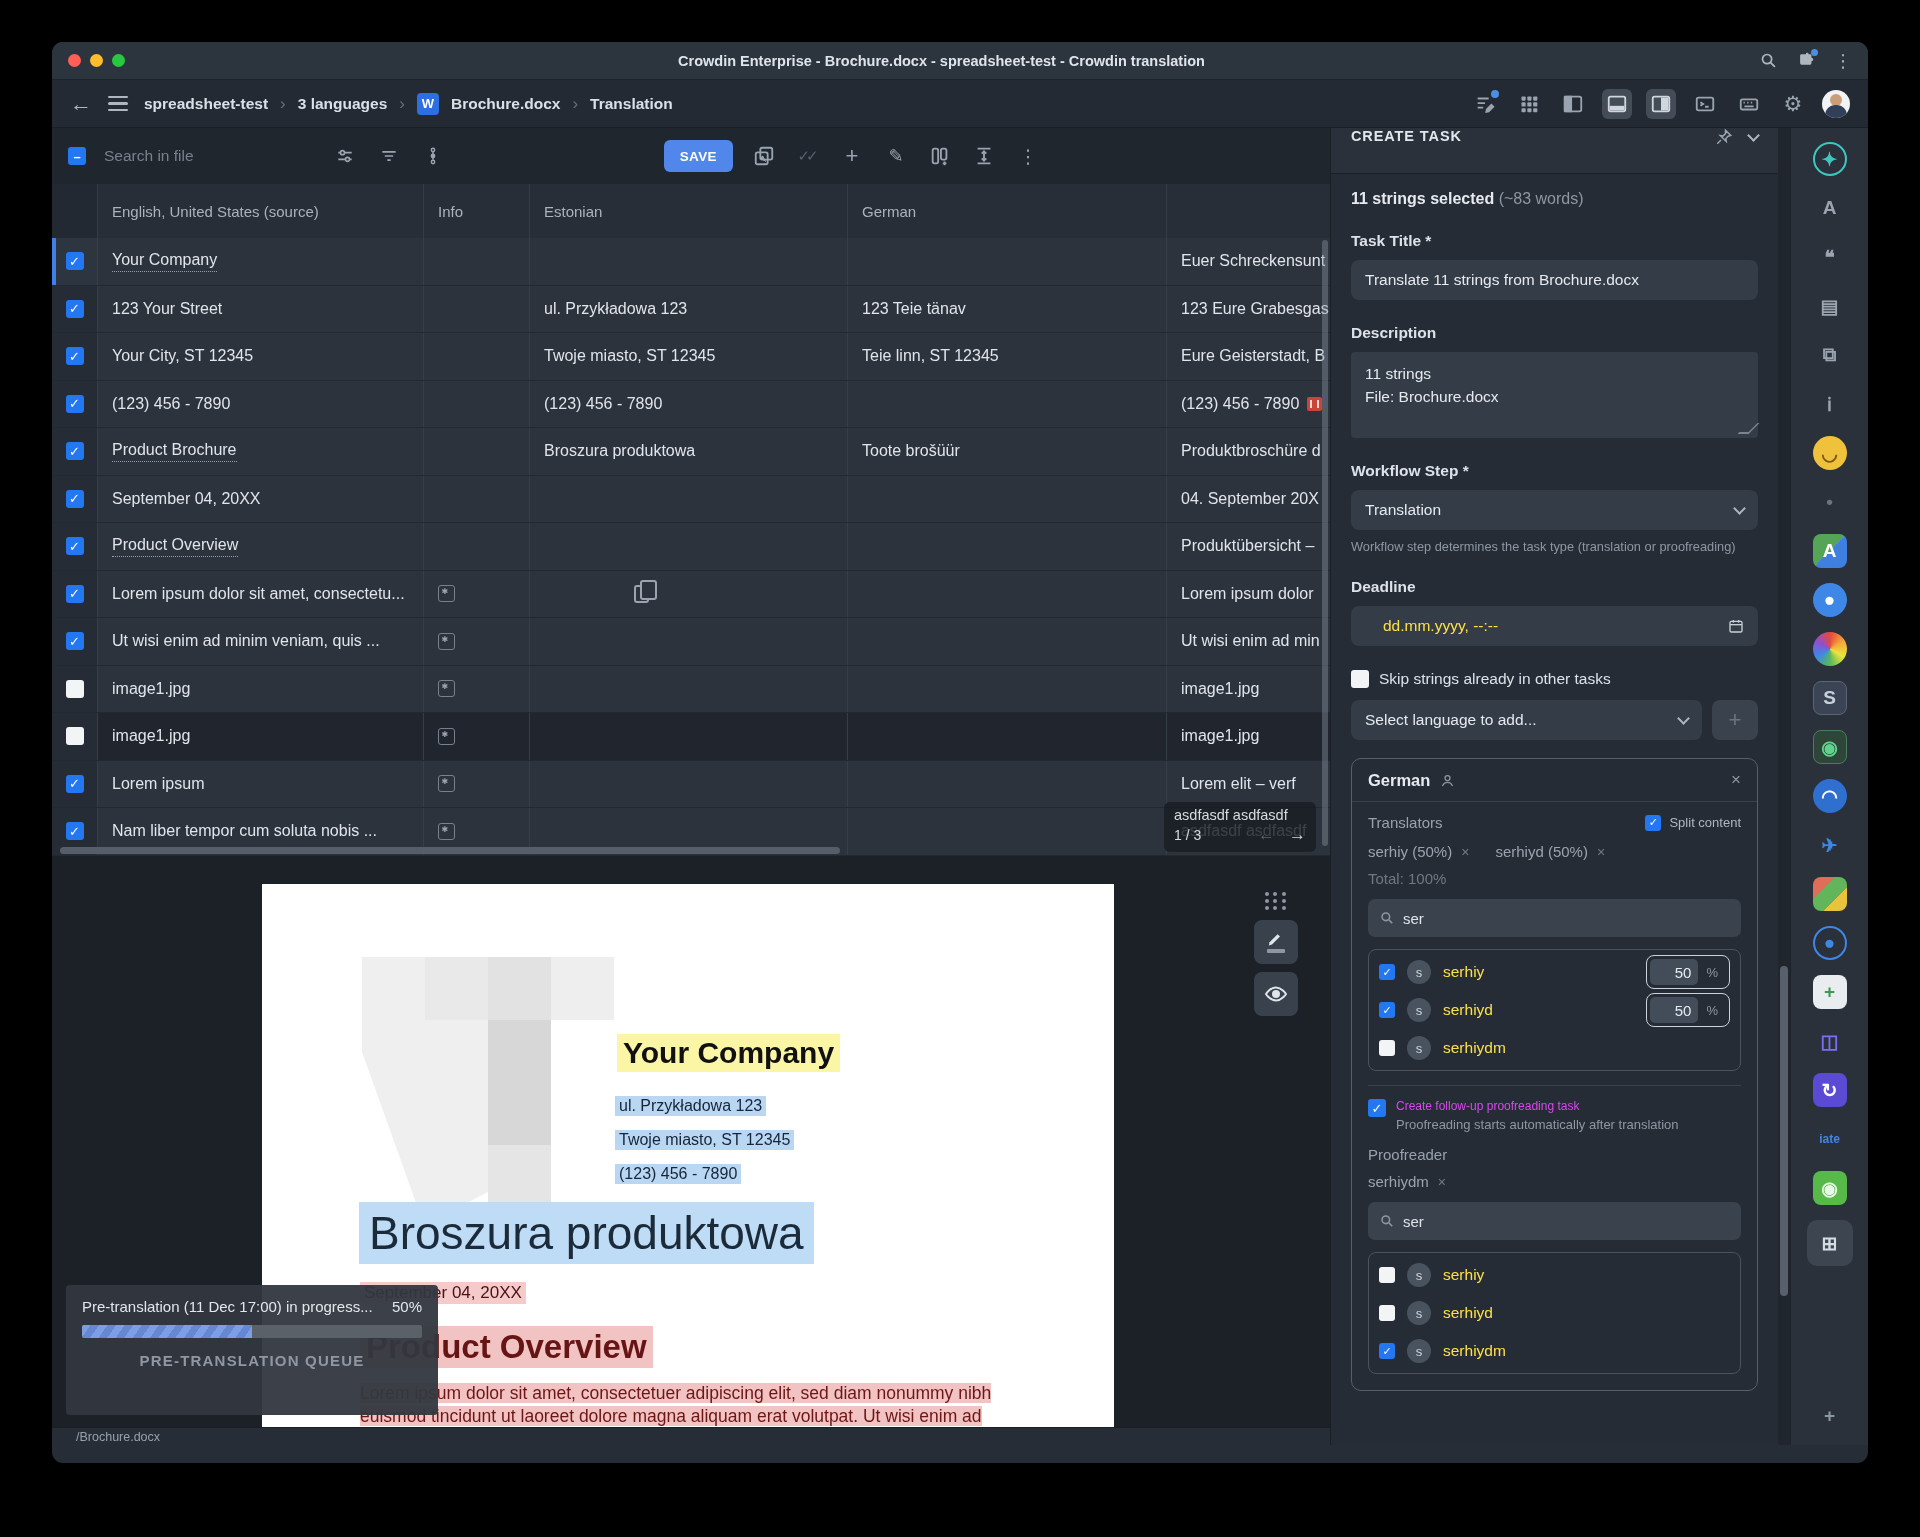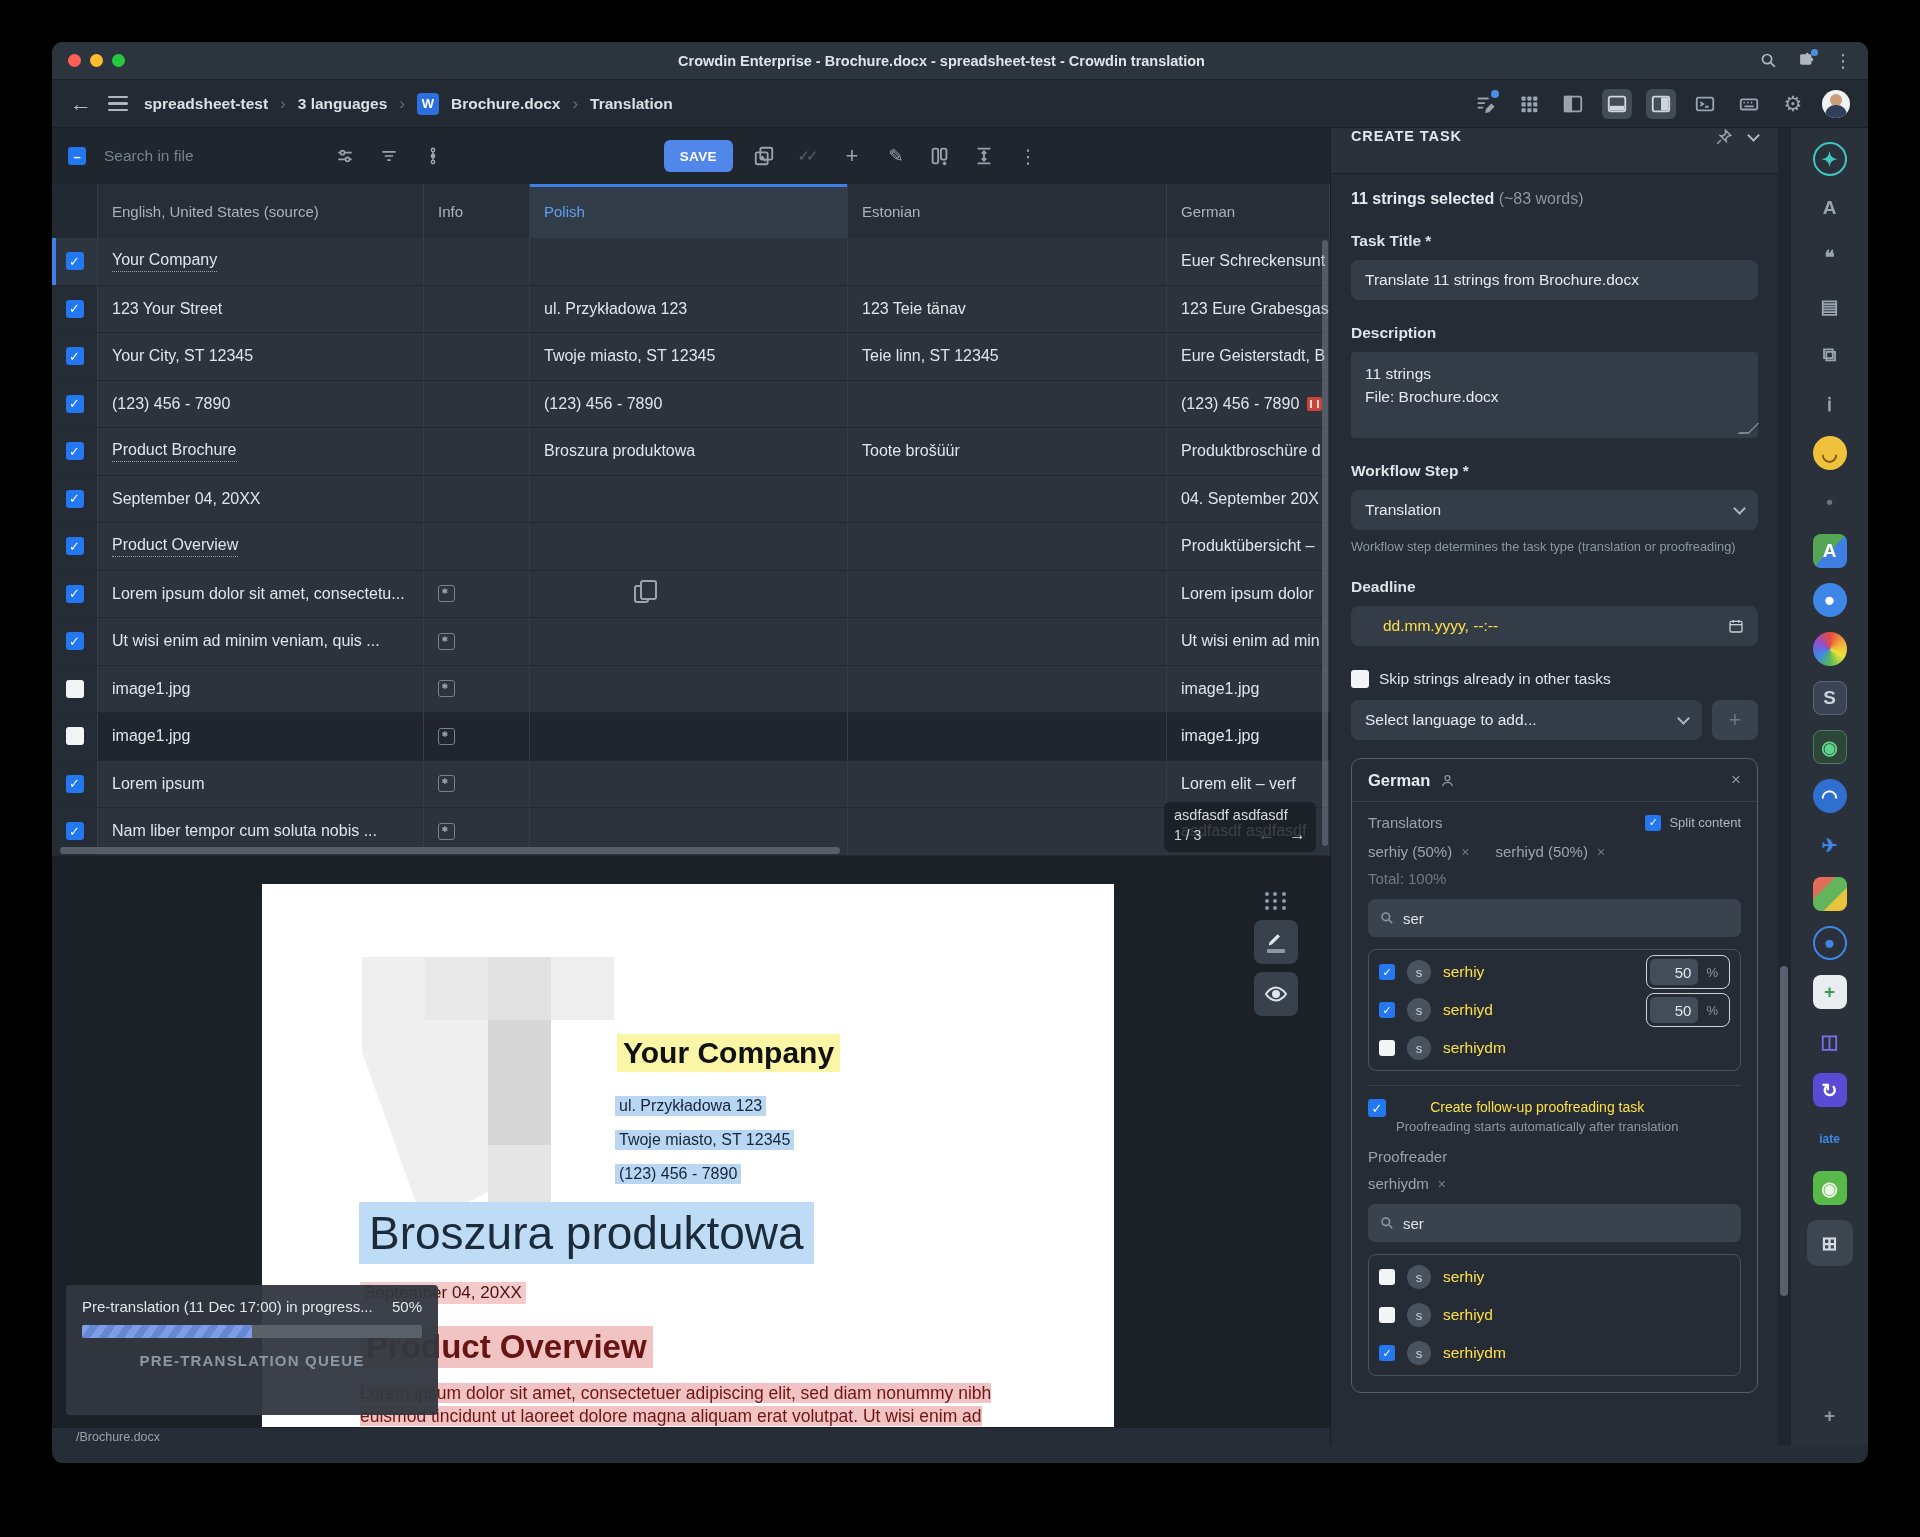--- a/index.html
+++ b/index.html
@@ -142,21 +142,21 @@
   .msearch { margin-top:12px; height:38px; background:#3a424e; border-radius:7px; display:flex; align-items:center; gap:9px; padding:0 12px; font-size:15px; color:#dfe4ea; }
   .optbox { margin-top:12px; border:1px solid #4a525e; border-radius:8px; padding:3px 10px; }
   .opt-row { height:38px; display:flex; align-items:center; gap:12px; }
   .avatar-s { width:24px; height:24px; border-radius:50%; background:#49525f; color:#cfd6dd; font-size:13px; display:flex; align-items:center; justify-content:center; flex:none; }
   .opt-name { font-size:15.5px; color:#fde047; }
   .share { margin-left:auto; border:1.5px solid #ccd2d9; border-radius:8px; padding:3px; display:flex; align-items:center; }
   .share-val { width:48px; height:26px; background:#434c59; border-radius:5px; color:#e6eaef; font-size:15px; display:flex; align-items:center; justify-content:flex-end; padding-right:7px; }
   .share-pct { color:#8d97a3; font-size:13px; margin:0 8px; }
   .divider { margin-top:14px; border-top:1px solid #3a414c; }
   .follow { margin-top:13px; display:flex; gap:10px; }
-  .follow .lbl { font-size:14px; color:#fde047;text-align:center; }
+  .follow .lbl { font-size:12px; color:#d946ef; }
   .follow .hint { margin-top:4px; font-size:13px; color:#8d97a3; }
   .pf-label { margin-top:14px; font-size:15px; color:#98a2ae; }
 
   .panel-scroll { width:12px; background:#21262e; position:relative; }
   .panel-scroll .thumb { position:absolute; top:838px; left:2px; width:8px; height:330px; border-radius:4px; background:#57606c; }
 
   
   .strip { width:78px; background:#2a313a; border-left:1px solid #1d232a; display:flex; flex-direction:column; align-items:center; padding:14px 0 12px; gap:15px; }
   .strip-ic { width:34px; height:34px; border-radius:8px; display:flex; align-items:center; justify-content:center; }
   .strip-ic.active { width:46px; height:46px; background:#3d4550; border-radius:10px; }
@@ -333,21 +333,20 @@
         </span>
         <span class="tool-ic" style="font-size:19px;">⋮</span>
         <span class="spacer-r"></span>
       </div>
 
       <div class="tablewrap">
         <div class="thead" id="thead">
           <div class="th cbh"></div>
         <div class="th">English, United States (source)</div>
             <div class="th">Info</div>
-            <div class="th sel">Polish</div>
             <div class="th">Estonian</div>
             <div class="th">German</div>
           </div>
         <div id="tbody">
             <div class="tr current">
               <div class="td cbcell">
                 <span class="cb checked">✓</span>
               </div>
               <div class="td">
                 <span class="term">Your Company</span>

